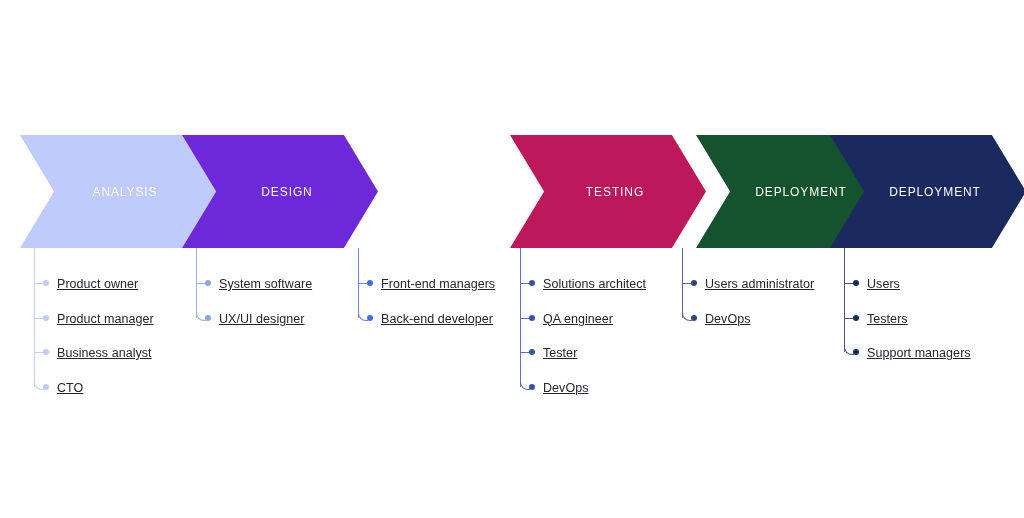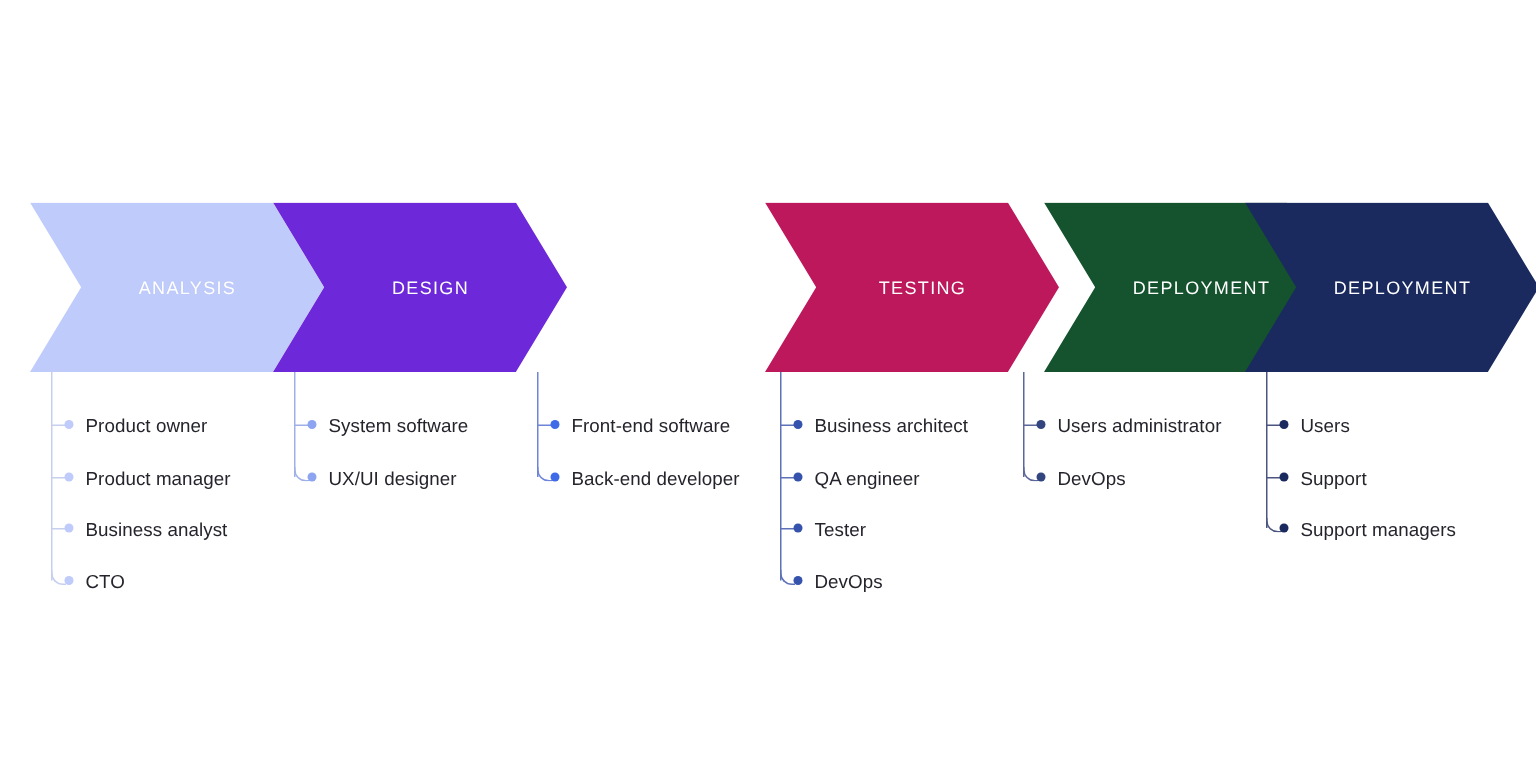--- a/index.html
+++ b/index.html
@@ -112,20 +112,21 @@
     border-radius: 50%;
   }
   .role-text {
     position: absolute;
     left: 23px;
     top: 0;
     font-size: 12.5px;
     color: #24242c;
     line-height: 16px;
     letter-spacing: 0.05px;
+    text-decoration: underline;
   }
 </style>
 </head>
 <body style="background: rgb(255, 255, 255);">
 
 <div id="infographic">
 
 
   <div id="chevron-band">
       <div class="chevron" style="left: 20px; background: rgb(191, 203, 250); z-index: 10;">
@@ -180,34 +181,34 @@
           <div class="stub-curve" style="color: rgb(159, 176, 232);"></div>
           <div class="dot" style="background: rgb(141, 164, 240);"></div>
           <div class="role-text">UX/UI designer</div>
         </div>
       </div>
       <div class="role-column" style="left: 358px;">
         <div class="col-line" style="height: 69.5px; background: rgb(109, 132, 216);"></div>
         <div class="role-item" style="top: 28px;">
           <div class="stub" style="background: rgb(109, 132, 216);"></div>
           <div class="dot" style="background: rgb(63, 106, 232);"></div>
-          <div class="role-text">Front-end software</div>
+          <div class="role-text">Front-end managers</div>
         </div>
         <div class="role-item" style="top: 62.5px;">
           <div class="stub-curve" style="color: rgb(109, 132, 216);"></div>
           <div class="dot" style="background: rgb(63, 106, 232);"></div>
           <div class="role-text">Back-end developer</div>
         </div>
       </div>
       <div class="role-column" style="left: 520px;">
         <div class="col-line" style="height: 138.5px; background: rgb(93, 113, 184);"></div>
         <div class="role-item" style="top: 28px;">
           <div class="stub" style="background: rgb(93, 113, 184);"></div>
           <div class="dot" style="background: rgb(53, 82, 173);"></div>
-          <div class="role-text">Business architect</div>
+          <div class="role-text">Solutions architect</div>
         </div>
         <div class="role-item" style="top: 62.5px;">
           <div class="stub" style="background: rgb(93, 113, 184);"></div>
           <div class="dot" style="background: rgb(53, 82, 173);"></div>
           <div class="role-text">QA engineer</div>
         </div>
         <div class="role-item" style="top: 97px;">
           <div class="stub" style="background: rgb(93, 113, 184);"></div>
           <div class="dot" style="background: rgb(53, 82, 173);"></div>
           <div class="role-text">Tester</div>
@@ -234,21 +235,21 @@
       <div class="role-column" style="left: 844px;">
         <div class="col-line" style="height: 104px; background: rgb(75, 85, 128);"></div>
         <div class="role-item" style="top: 28px;">
           <div class="stub" style="background: rgb(75, 85, 128);"></div>
           <div class="dot" style="background: rgb(26, 42, 94);"></div>
           <div class="role-text">Users</div>
         </div>
         <div class="role-item" style="top: 62.5px;">
           <div class="stub" style="background: rgb(75, 85, 128);"></div>
           <div class="dot" style="background: rgb(26, 42, 94);"></div>
-          <div class="role-text">Support</div>
+          <div class="role-text">Testers</div>
         </div>
         <div class="role-item" style="top: 97px;">
           <div class="stub-curve" style="color: rgb(75, 85, 128);"></div>
           <div class="dot" style="background: rgb(26, 42, 94);"></div>
           <div class="role-text">Support managers</div>
         </div>
       </div>
     </div>
 
 </div>

